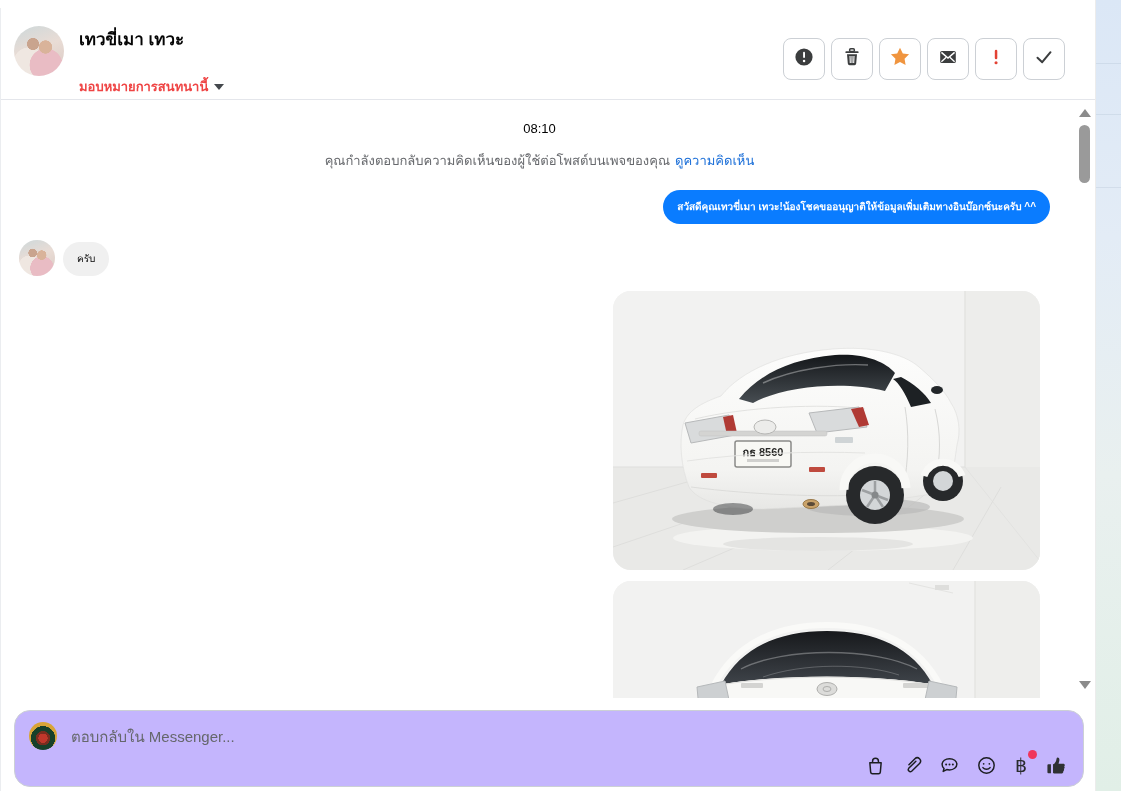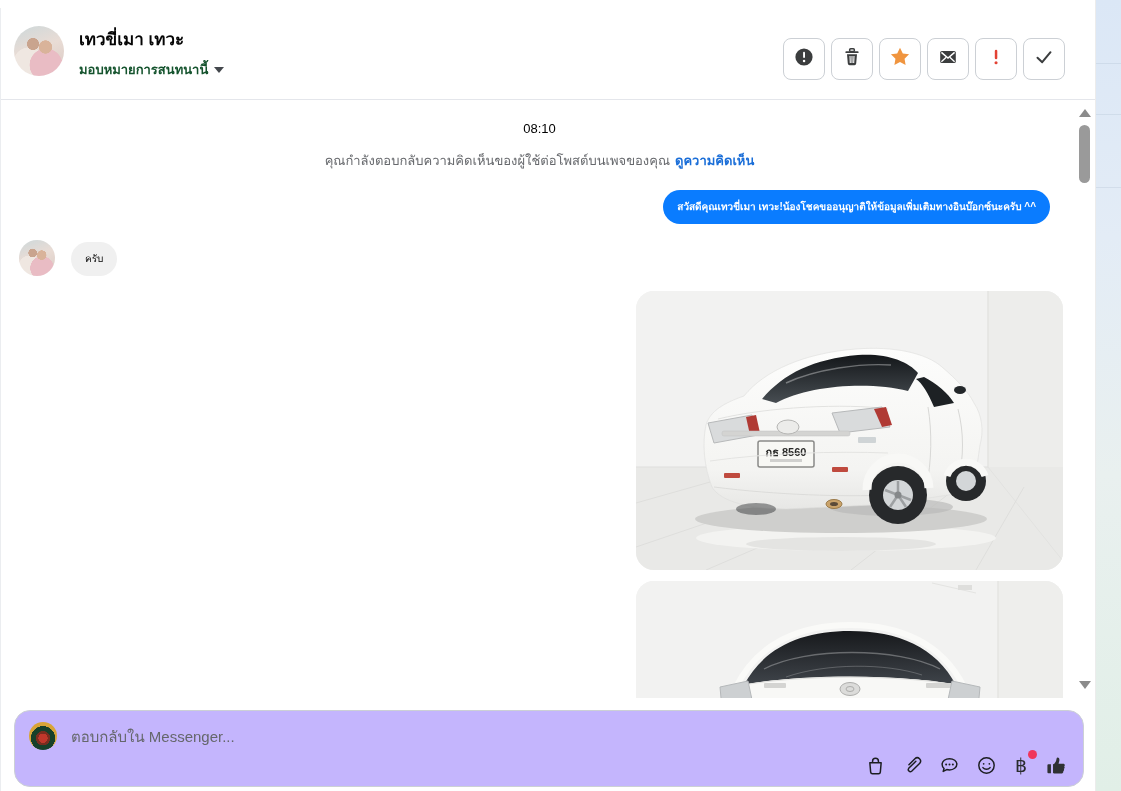--- a/index.html
+++ b/index.html
@@ -23,45 +23,45 @@
   .avatar { border-radius: 50%;
     background:
       radial-gradient(circle at 63% 42%, #d9b39a 0 15%, rgba(0,0,0,0) 16%),
       radial-gradient(circle at 38% 36%, #c9a48e 0 13%, rgba(0,0,0,0) 14%),
       radial-gradient(circle at 64% 78%, #e9bcc4 0 32%, rgba(0,0,0,0) 33%),
       radial-gradient(circle at 30% 74%, #efe7e1 0 30%, rgba(0,0,0,0) 31%),
       linear-gradient(160deg,#cdd8da 0%,#e9dcd5 45%,#d8c8c2 100%); }
   .avatar-lg { position: absolute; left: 13px; top: 18px; width: 50px; height: 50px; }
   .head-id { position: absolute; left: 78px; top: 22px; }
   .contact-name { font-size: 17px; font-weight: bold; color: #050505; line-height: 1.2; }
-  .assign { margin-top: 9px; font-size: 13px; font-weight: bold; color: #14532d;
+  .assign { margin-top: 26px; font-size: 13px; font-weight: bold; color: #ef4444;
     display: flex; align-items: center; gap: 6px; cursor: pointer; }
   .caret-down { width: 0; height: 0; border-left: 5px solid transparent;
     border-right: 5px solid transparent; border-top: 6px solid #44484d; }
 
   .toolbar { position: absolute; right: 30px; top: 30px; display: flex; gap: 6px; }
   .tbtn { width: 42px; height: 42px; background: #fff; border: 1px solid #ccd0d5;
     border-radius: 8px; display: flex; align-items: center; justify-content: center; cursor: pointer; }
 
   
   .chat-area { position: absolute; left: 0; top: 93px; width: 1077px; height: 597px;
     overflow: hidden; background: #fff; }
   .time-divider { margin-top: 20px; text-align: center; font-size: 13px; color: #000000; }
   .notice { margin-top: 14px; text-align: center; font-size: 13px; color: #66686c; }
-  .notice a { color: #1a6ed8; font-weight: bold; text-decoration: none; margin-left: 5px; cursor: pointer; }
+  .notice a { color: #1a6ed8; font-weight: normal; text-decoration: none; margin-left: 5px; cursor: pointer; }
   .row { display: flex; width: 100%; }
   .row.out { justify-content: flex-end; }
-  .row.in  { justify-content: flex-start; gap: 8px; }
+  .row.in  { justify-content: flex-start; }
   .bubble { font-size: 10px; line-height: 20px; border-radius: 18px; padding: 7px 14px; max-width: 620px; }
   .bubble.blue { background: #0a7cff; color: #fff; font-weight: 600; margin-right: 28px; }
   .bubble.gray { background: #f0f0f0; color: #050505; }
   .row.msg-out { margin-top: 19px; }
   .row.msg-in  { margin-top: 16px; align-items: flex-end; }
   .avatar-sm { width: 36px; height: 36px; margin-left: 18px; margin-right: 8px; flex: 0 0 36px; }
-  .photo { width: 427px; border-radius: 18px; overflow: hidden; margin-right: 15px;
+  .photo { width: 427px; border-radius: 18px; overflow: hidden; margin-right: 38px;
     background: #f2f2f1; cursor: pointer; }
   .photo-1 { height: 279px; margin-top: 15px; }
   .photo-2 { height: 279px; margin-top: 11px; }
   .photo svg { display: block; }
 
   
   .scrollbar { position: absolute; left: 1075px; top: 96px; width: 17px; height: 592px; }
   .sb-up, .sb-down { position: absolute; left: 3px; width: 0; height: 0;
     border-left: 6px solid transparent; border-right: 6px solid transparent; cursor: pointer; }
   .sb-up   { top: 5px;    border-bottom: 8px solid #8b8b8b; }

